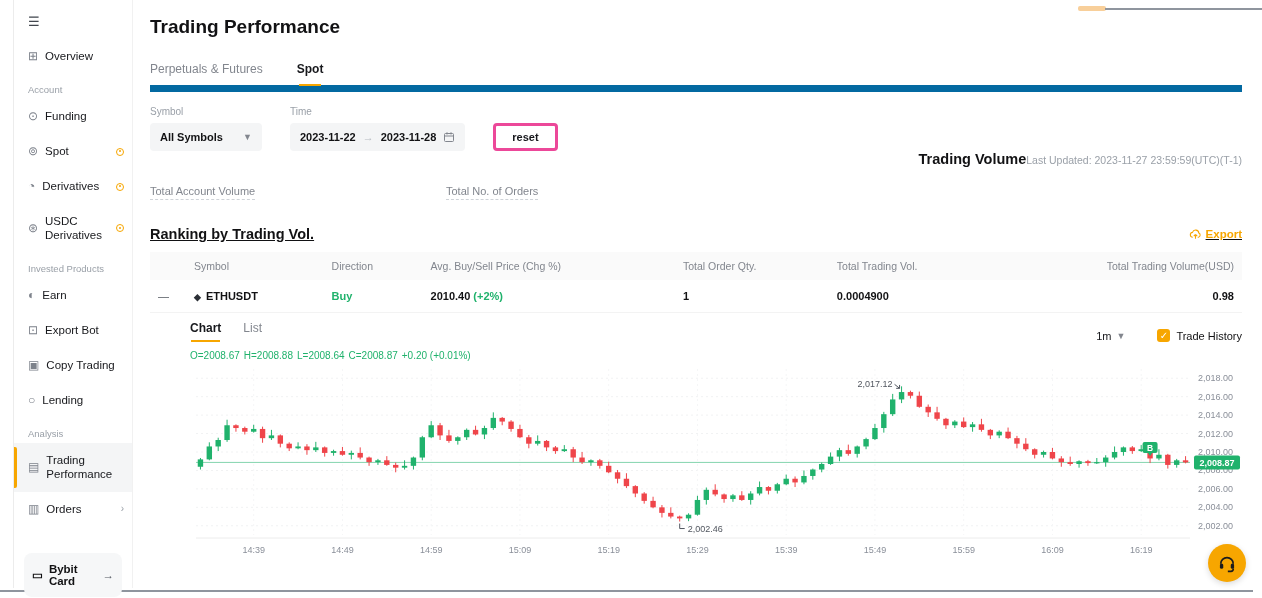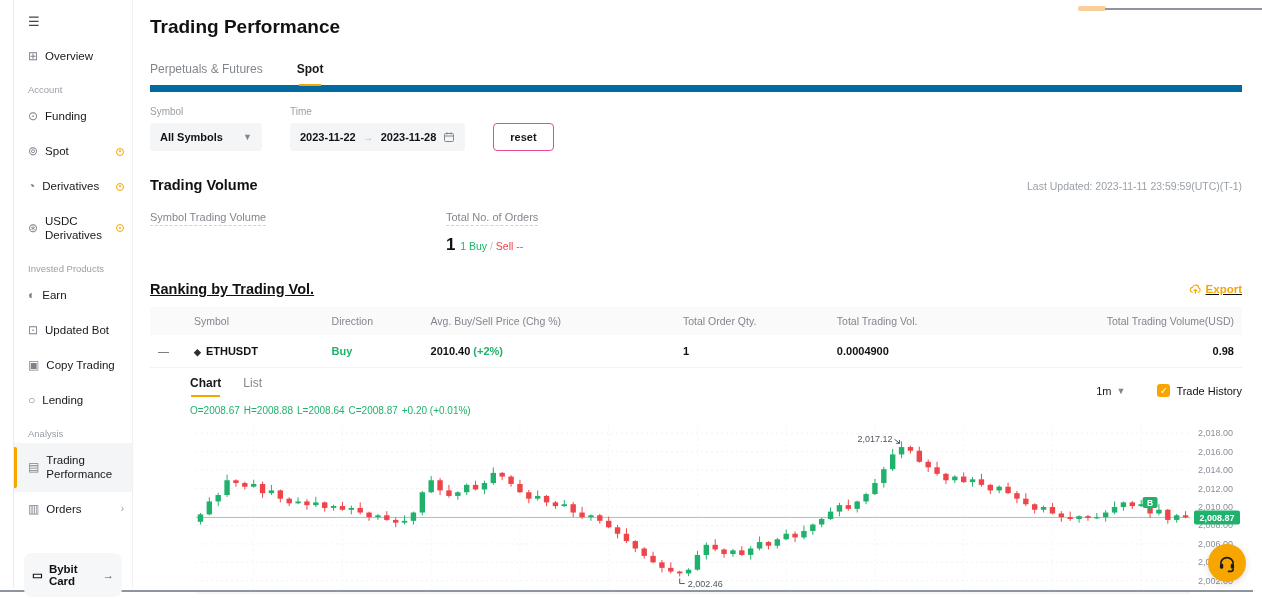--- a/index.html
+++ b/index.html
@@ -34,23 +34,23 @@
   .tab.active { color:#17181c; font-weight:bold; }
   .tab.active::after { content:""; position:absolute; left:2px; right:2px; bottom:-1px; height:2px; background:#f7a600; }
 
   .filters { display:flex; gap:28px; margin-top:14px; align-items:flex-end; }
   .f-group { display:flex; flex-direction:column; gap:6px; }
   .f-label { font-size:10px; color:#9aa0a8; }
   .f-select { background:#f4f5f6; border-radius:4px; height:28px; min-width:112px; display:flex; align-items:center; justify-content:space-between; padding:0 10px; font-size:11px; font-weight:bold; cursor:pointer; }
   .f-select .caret { color:#82868e; font-size:9px; }
   .f-dates { background:#f4f5f6; border-radius:4px; height:28px; display:flex; align-items:center; gap:7px; padding:0 10px; font-size:11px; font-weight:bold; cursor:pointer; }
   .f-dates .sep { color:#b7bbc1; font-weight:normal; }
-  .reset-btn { height:28px; padding:0 16px; background:#fff; border:1px solid #ec4899; border-radius:4px; font-size:11px; font-weight:bold; color:#17181c; cursor:pointer; }
-
-  .tv-head-row { display:flex; justify-content:space-between; align-items:baseline; margin-top:26px; }
+  .reset-btn { height:28px; padding:0 16px; background:#fff; border:3px solid #ec4899; border-radius:4px; font-size:11px; font-weight:bold; color:#17181c; cursor:pointer; }
+
+  .tv-head-row { display:flex; justify-content:flex-end; align-items:baseline; }
   .section-title { font-size:14.5px; font-weight:bold; }
   .last-updated { font-size:10.5px; color:#9aa0a8; }
   .tv-metrics { display:flex; margin-top:14px; }
   .tv-metric { width:296px; }
   .tv-metric-label { font-size:11px; color:#82868e; display:inline-block; border-bottom:1px dashed #cfd3d8; padding-bottom:2px; }
   .tv-value { margin-top:9px; font-size:17px; font-weight:bold; }
   .tv-value .pos { color:#20b26c; }
   .tv-value .unit { font-size:10.5px; color:#82868e; font-weight:normal; }
   .orders-detail { font-size:10.5px; font-weight:normal; }
   .orders-detail .buy { color:#20b26c; }
@@ -120,21 +120,21 @@
           <span class="sb-label">USDC Derivatives</span>
           <span class="sb-badge"></span>
         </div>
         <div class="sb-section-label">Invested Products</div>
         <div class="sb-item">
           <span class="sb-ic">◐</span>
           <span class="sb-label">Earn</span>
         </div>
         <div class="sb-item">
           <span class="sb-ic">⊡</span>
-          <span class="sb-label">Updated Bot</span>
+          <span class="sb-label">Export Bot</span>
         </div>
         <div class="sb-item">
           <span class="sb-ic">▣</span>
           <span class="sb-label">Copy Trading</span>
         </div>
         <div class="sb-item">
           <span class="sb-ic">○</span>
           <span class="sb-label">Lending</span>
         </div>
         <div class="sb-section-label">Analysis</div>
@@ -183,36 +183,28 @@
               <line x1="16" y1="2.5" x2="16" y2="7" stroke="#82868e" stroke-width="2"></line>
               <line x1="3" y1="10" x2="21" y2="10" stroke="#82868e" stroke-width="2"></line>
             </svg>
         </div>
       </div>
       <button class="reset-btn">reset</button>
     </div>
 
     <div class="tv-head-row">
       <span class="section-title">Trading Volume</span>
-      <span class="last-updated">Last Updated: 2023-11-11 23:59:59(UTC)(T-1)</span>
+      <span class="last-updated">Last Updated: 2023-11-27 23:59:59(UTC)(T-1)</span>
     </div>
     <div class="tv-metrics">
       <div class="tv-metric">
-        <span class="tv-metric-label">Symbol Trading Volume</span>
+        <span class="tv-metric-label">Total Account Volume</span>
       </div>
       <div class="tv-metric">
         <span class="tv-metric-label">Total No. of Orders</span>
-        <div class="tv-value">
-          <span>1</span>
-          <span class="orders-detail">
-            <span class="buy">1 Buy</span>
-            <span class="slash">/</span>
-            <span class="sell">Sell --</span>
-          </span>
-        </div>
       </div>
     </div>
 
     <div class="rank-head-row">
       <span class="section-title">Ranking by Trading Vol.</span>
       <span class="export">
         <svg width="13" height="13" viewBox="0 0 24 24">
             <path d="M7 17a4.5 4.5 0 0 1-.55-8.97 6 6 0 0 1 11.7 1.4A4 4 0 0 1 17.5 17H16" fill="none" stroke="#f7a600" stroke-width="2"></path>
             <path d="M12 20v-8m0 0l-3.2 3.2M12 12l3.2 3.2" stroke="#f7a600" stroke-width="2" fill="none"></path>
           </svg>

